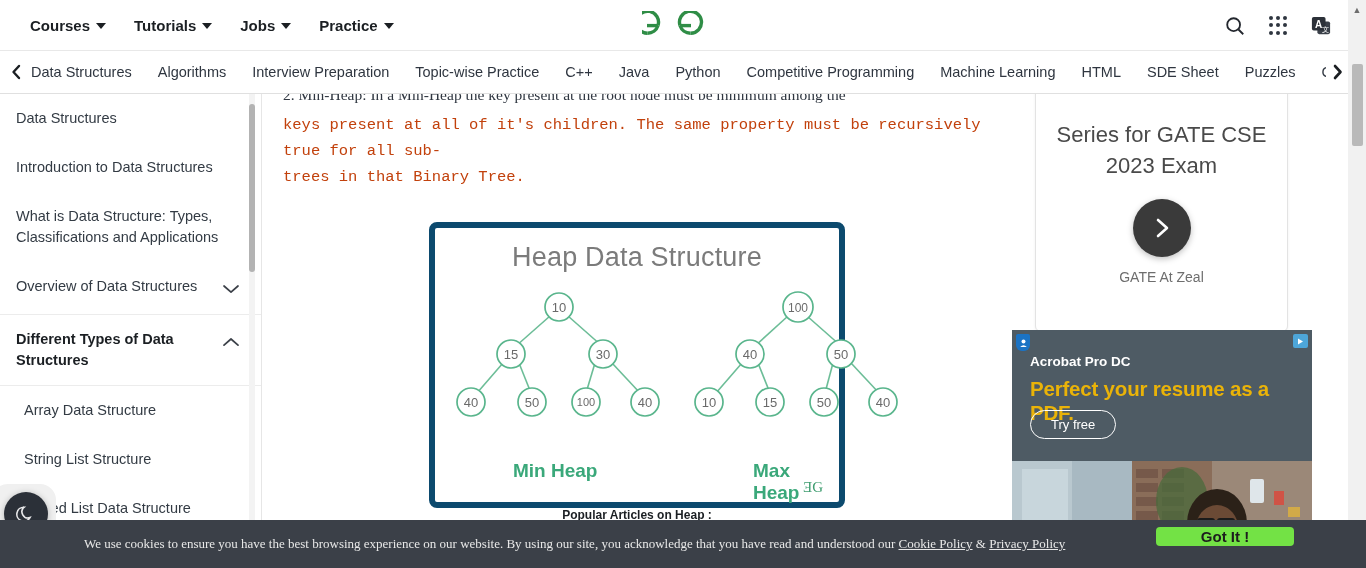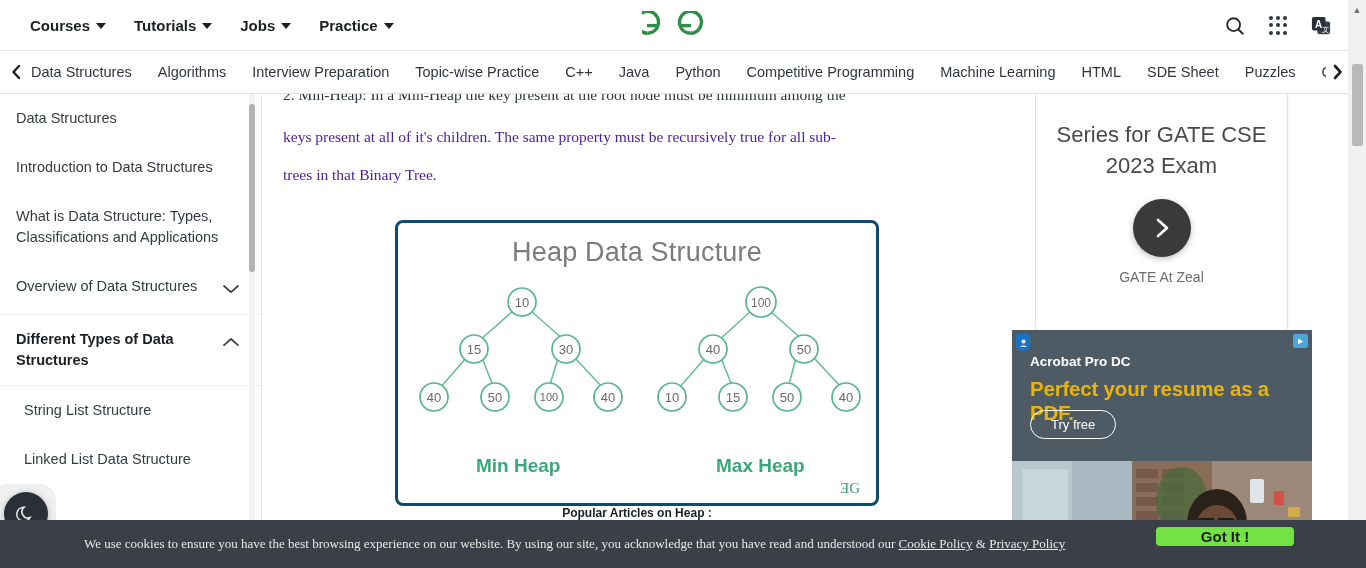--- a/index.html
+++ b/index.html
@@ -87,28 +87,28 @@
     position: absolute; right: 6px; top: 0; width: 6px; height: 474px;
     background: #f3f3f3;
   }
 
   
   .main {
     position: absolute; left: 263px; top: 94px; width: 748px; height: 474px;
     background: #fff; overflow: hidden;
   }
   .para {
-    margin: 12px 20px; padding-top: 0px; font-size: 15.5px; color: #4c1d95;
-    line-height: 26px; font-family: Liberation Serif, serif;
+    margin: 0 20px; padding-top: 0px; font-size: 15.5px; color: #c2410c;
+    line-height: 26px; font-family: Liberation Mono, monospace;
   }
   .para-clip { height: 14px; overflow: hidden; position: relative; }
   .para-clip .inner { position: absolute; bottom: 0; left: 0; white-space: nowrap; font-size:15.5px; line-height:26px;}
   .diagram-box {
-    margin: 32px auto 0; width: 484px; height: 286px;
-    border: 3px solid #0c4a6e; border-radius: 8px; position: relative; background: #fff;
+    margin: 32px auto 0; width: 416px; height: 286px;
+    border: 6px solid #0c4a6e; border-radius: 8px; position: relative; background: #fff;
   }
   .diagram-title {
     text-align: center; font-size: 27px; color: #7b7b7b;
     padding-top: 14px; font-weight: 400; letter-spacing: .2px;
   }
   .heap-label {
     position: absolute; font-size: 19px; font-weight: 700; color: #3aa87a;
   }
   .gfg-watermark {
     position: absolute; right: 16px; bottom: 6px;
@@ -333,20 +333,23 @@
     <div class="side-sep"></div>
     <div class="side-item bold">
       <span style="max-width:175px; display:inline-block;">Different Types of Data Structures</span>
       <span class="chev">
         <svg width="16" height="10" viewBox="0 0 16 10" fill="none" stroke="#3b4048" stroke-width="1.7" stroke-linecap="round" stroke-linejoin="round">
             <polyline points="1,8.2 8,2 15,8.2"></polyline>
           </svg>
       </span>
     </div>
     <div class="side-sep"></div>
+    <div class="side-item sub">
+      <span>Array Data Structure</span>
+    </div>
     <div class="side-item sub">
       <span>String List Structure</span>
     </div>
     <div class="side-item sub">
       <span>Linked List Data Structure</span>
     </div>
   </div>
 
   <div class="main">
     <div class="para-clip">

